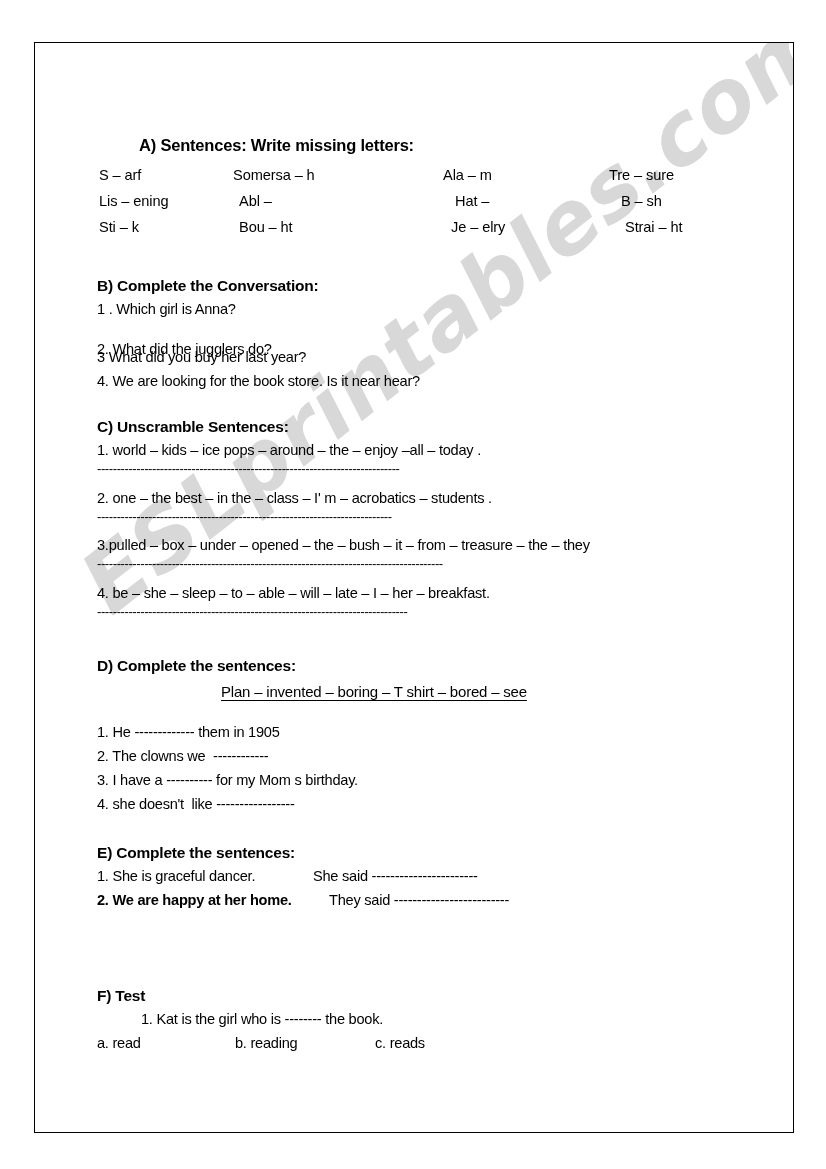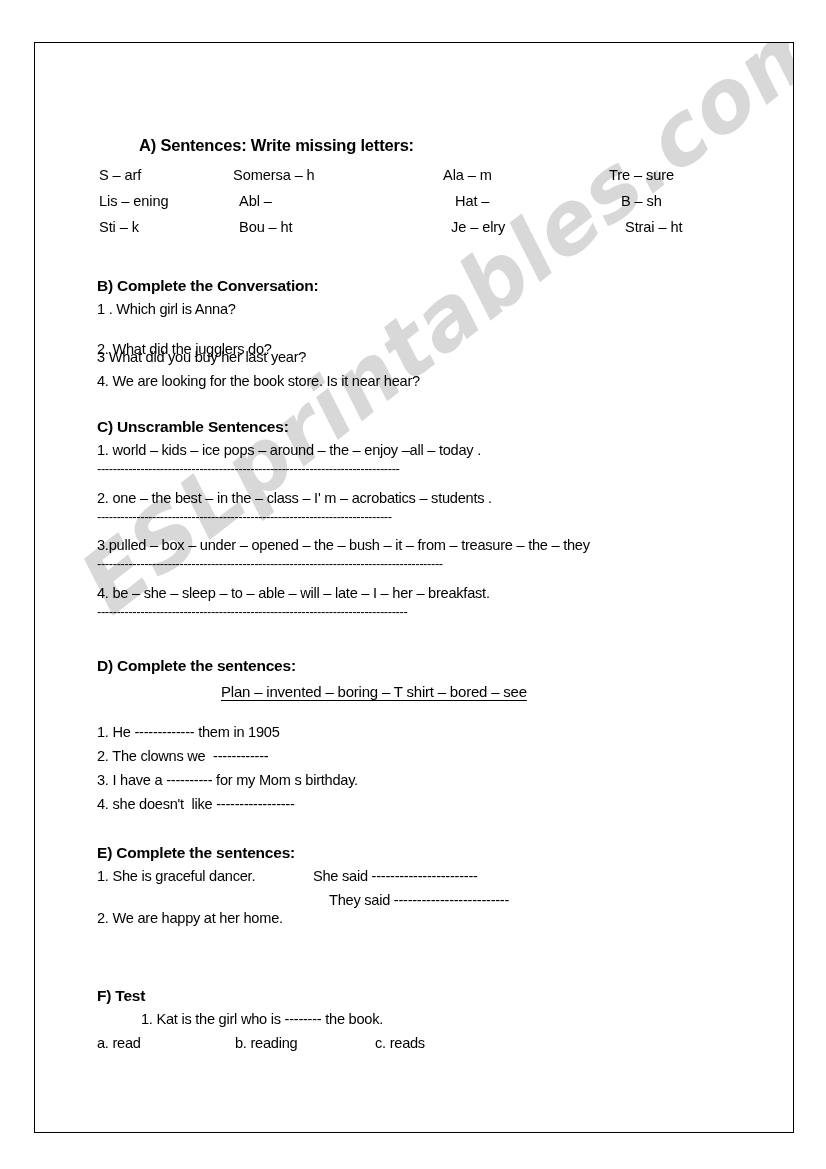--- a/index.html
+++ b/index.html
@@ -159,21 +159,21 @@
     <div class="abs line" style="left:62px; top:681px;">1. He ------------- them in 1905</div>
     <div class="abs line" style="left:62px; top:705px;">2. The clowns we  ------------</div>
     <div class="abs line" style="left:62px; top:729px;">3. I have a ---------- for my Mom s birthday.</div>
     <div class="abs line" style="left:62px; top:753px;">4. she doesn't  like -----------------</div>
 
     <div class="abs sec-head" style="left:62px; top:801px;">E) Complete the sentences:</div>
 
     <div class="abs line" style="left:62px; top:825px;">1. She is graceful dancer.</div>
     <div class="abs line" style="left:278px; top:825px;">She said -----------------------</div>
 
-    <div class="abs line" style="left:62px; top:867px;">2. We are happy at her home.</div>
+    <div class="abs line" style="left:62px; top:849px;font-weight:bold;">2. We are happy at her home.</div>
     <div class="abs line" style="left:294px; top:849px;">They said -------------------------</div>
 
     <div class="abs sec-head" style="left:62px; top:944px;">F) Test</div>
     <div class="abs line" style="left:62px; top:968px;margin-left:44px;">1. Kat is the girl who is -------- the book.</div>
 
     <div class="abs opt-row" style="left:62px; top:992px;">a. read</div>
     <div class="abs opt-row" style="left:200px; top:992px;">b. reading</div>
     <div class="abs opt-row" style="left:340px; top:992px;">c. reads</div>
 
   </div>

